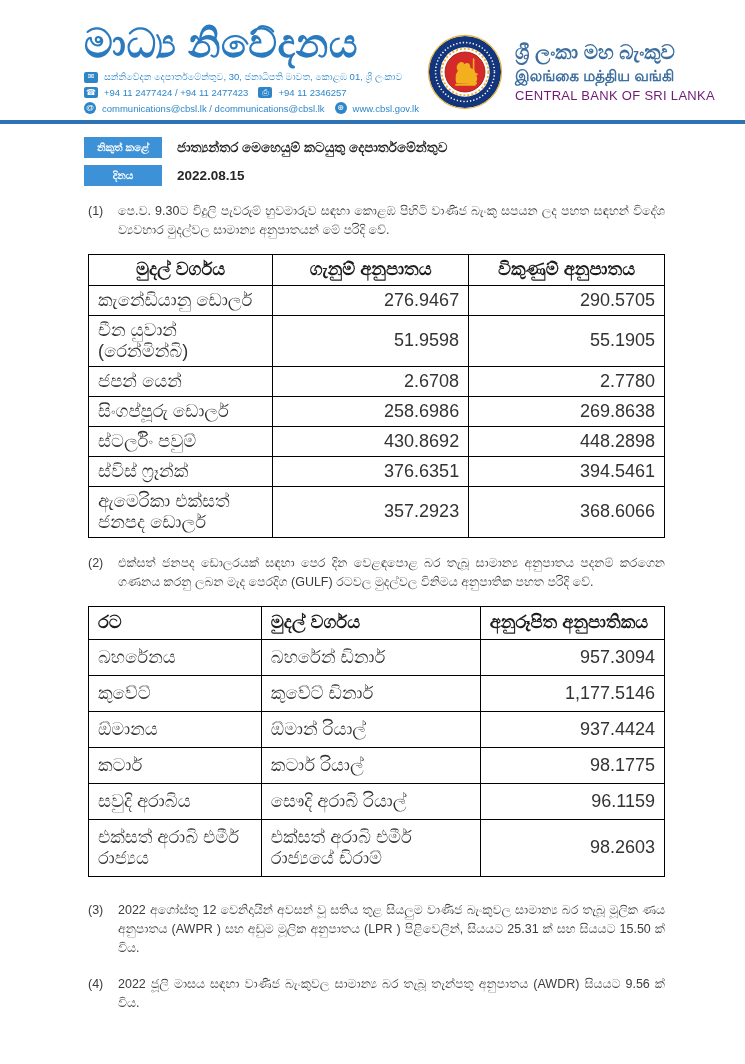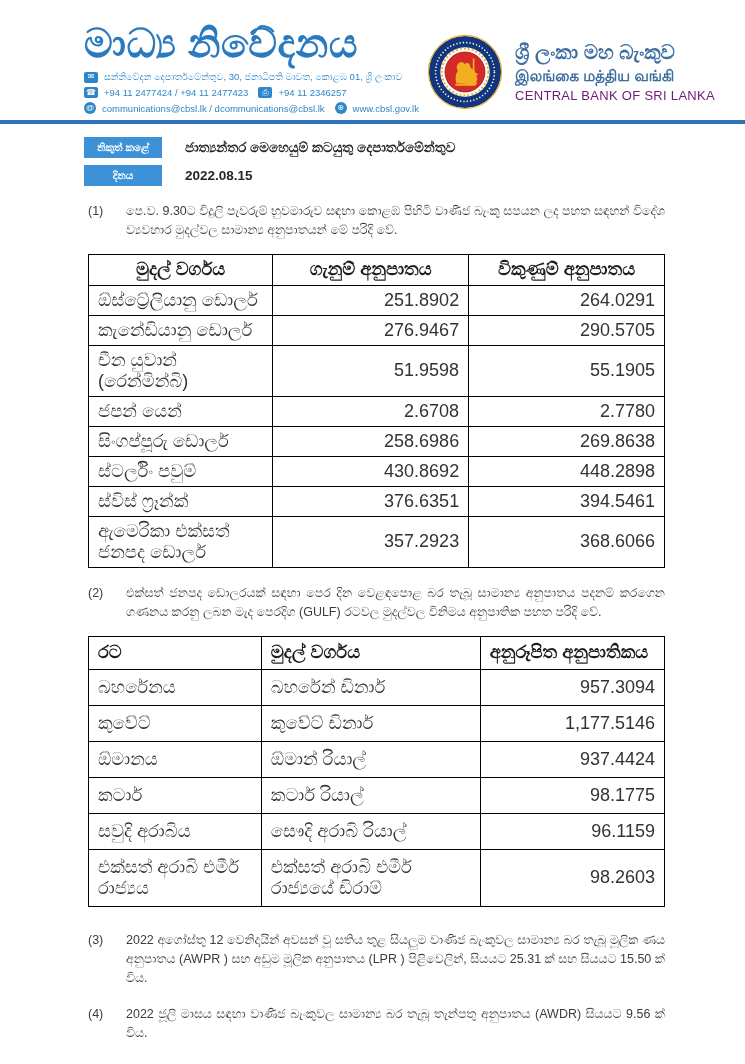--- a/index.html
+++ b/index.html
@@ -23,31 +23,31 @@
   .gap-left { margin-left:10px; }
   .mh-right { display:flex; align-items:center; gap:12px; margin-top:20px; padding-right:6px; }
   .bank-names { display:flex; flex-direction:column; line-height:1.25; }
   .bank-si { font-size:20px; font-weight:bold; color:#3c6e9f; }
   .bank-ta { font-size:15px; font-weight:bold; color:#3c6e9f; margin-top:2px; }
   .bank-en { font-size:13px; font-weight:normal; color:#701a75; margin-top:3px; letter-spacing:0.3px; }
   .rule { height:4px; background:#2e74b5; width:100%; }
 
   
   .issue-block { margin:13px 0 0 84px; }
-  .issue-row { display:flex; align-items:center; margin-bottom:7px;gap:8px; }
+  .issue-row { display:flex; align-items:center; margin-bottom:7px; }
   .chip { background:#3d91d6; color:#ffffff; font-size:10.5px; font-weight:bold;
           width:78px; height:21px; display:flex; align-items:center; justify-content:center; }
   .issue-text { margin-left:15px; font-weight:bold; font-size:13.5px; color:#262626; }
 
   
   .content { margin:0 80px 0 88px; }
   .para { display:flex; margin-top:16px; font-size:12.5px; line-height:1.55;
           text-align:justify; color:#3c3c3c; }
   .para-num { width:30px; flex-shrink:0; }
-  .para-text { flex:1;margin-left:8px; }
+  .para-text { flex:1; }
   .para3 { margin-top:24px; }
 
   table { border-collapse:collapse; width:100%; margin-top:13px; table-layout:fixed; }
   th, td { border:1.3px solid #000; font-size:18px; padding:4px 9px; color:#333; }
   th { font-weight:bold; color:#1d1d1d; }
   .t1 th { text-align:center; height:31px; }
   .t1 td { height:26px; }
   .t1 .c1 { width:32%; } .t1 .c2 { width:34%; } .t1 .c3 { width:34%; }
   .t2 th { text-align:left; height:33px; }
   .t2 td { height:32px; padding-top:7px; padding-bottom:7px; }
@@ -125,25 +125,20 @@
     <table class="t1">
       <thead>
         <tr>
           <th class="c1">මුදල් වර්ගය</th>
           <th class="c2">ගැනුම් අනුපාතය</th>
           <th class="c3">විකුණුම් අනුපාතය</th>
         </tr>
       </thead>
       <tbody>
         <tr>
-          <td class="c1">ඕස්ට්‍රේලියානු ඩොලර්</td>
-          <td class="c2 num">251.8902</td>
-          <td class="c3 num">264.0291</td>
-        </tr>
-        <tr>
           <td class="c1">කැනේඩියානු ඩොලර්</td>
           <td class="c2 num">276.9467</td>
           <td class="c3 num">290.5705</td>
         </tr>
         <tr>
           <td class="c1">චීන යුවාන් (රෙන්මින්බි)</td>
           <td class="c2 num">51.9598</td>
           <td class="c3 num">55.1905</td>
         </tr>
         <tr>

